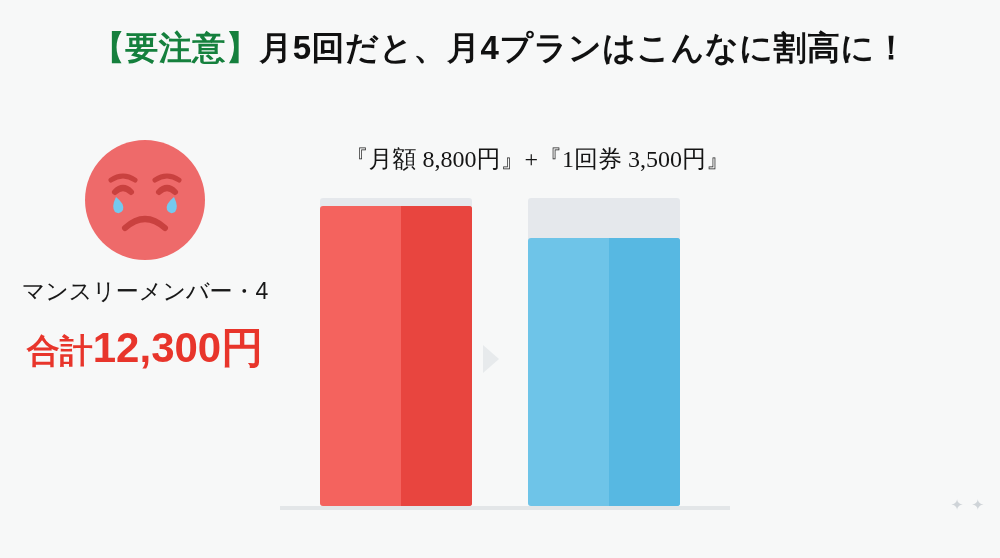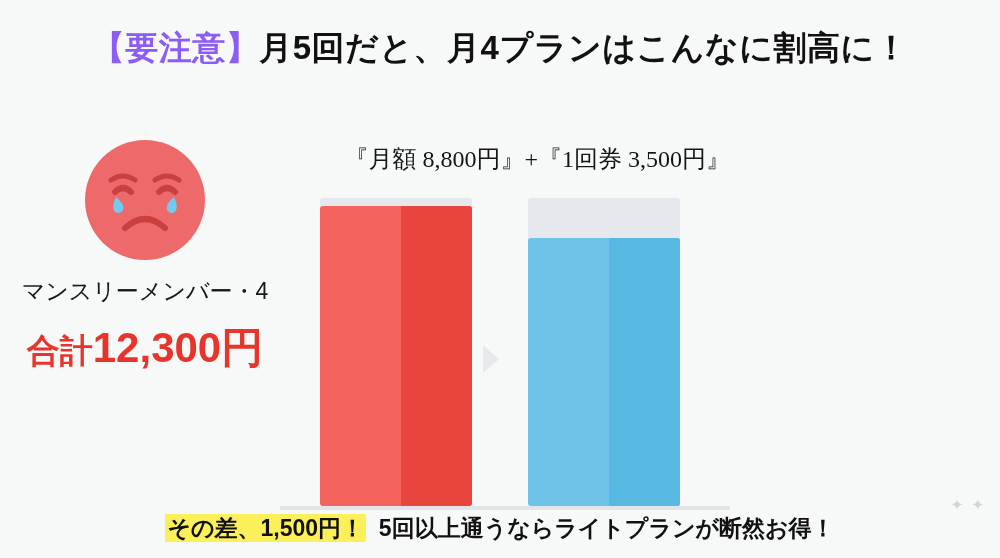--- a/index.html
+++ b/index.html
@@ -27,21 +27,21 @@
     left: 0;
     width: 1000px;
     text-align: center;
     font-size: 33px;
     font-weight: bold;
     color: #111111;
     letter-spacing: 0.5px;
     white-space: nowrap;
   }
   .title .accent {
-    color: #8b5cf6;
+    color: #15803d;
   }
 
   
   .formula {
     position: absolute;
     top: 143px;
     left: 280px;
     width: 450px;
     text-align: right;
     font-size: 24px;
@@ -219,18 +219,15 @@
     </div>
     <div class="label">
       <div>マンスリーメンバー・4</div>
     </div>
     <div class="total total-left">
       <span>合計</span><span class="amt">12,300円</span>
     </div>
   </div>
 
 
-  <div class="footer">
-    <span class="hl">その差、1,500円！</span>&nbsp;&nbsp;<span>5回以上通うならライトプランが断然お得！</span>
-  </div>
 
   <div class="sparkle">✦ ✦</div>
 </div>
 
 </body></html>

